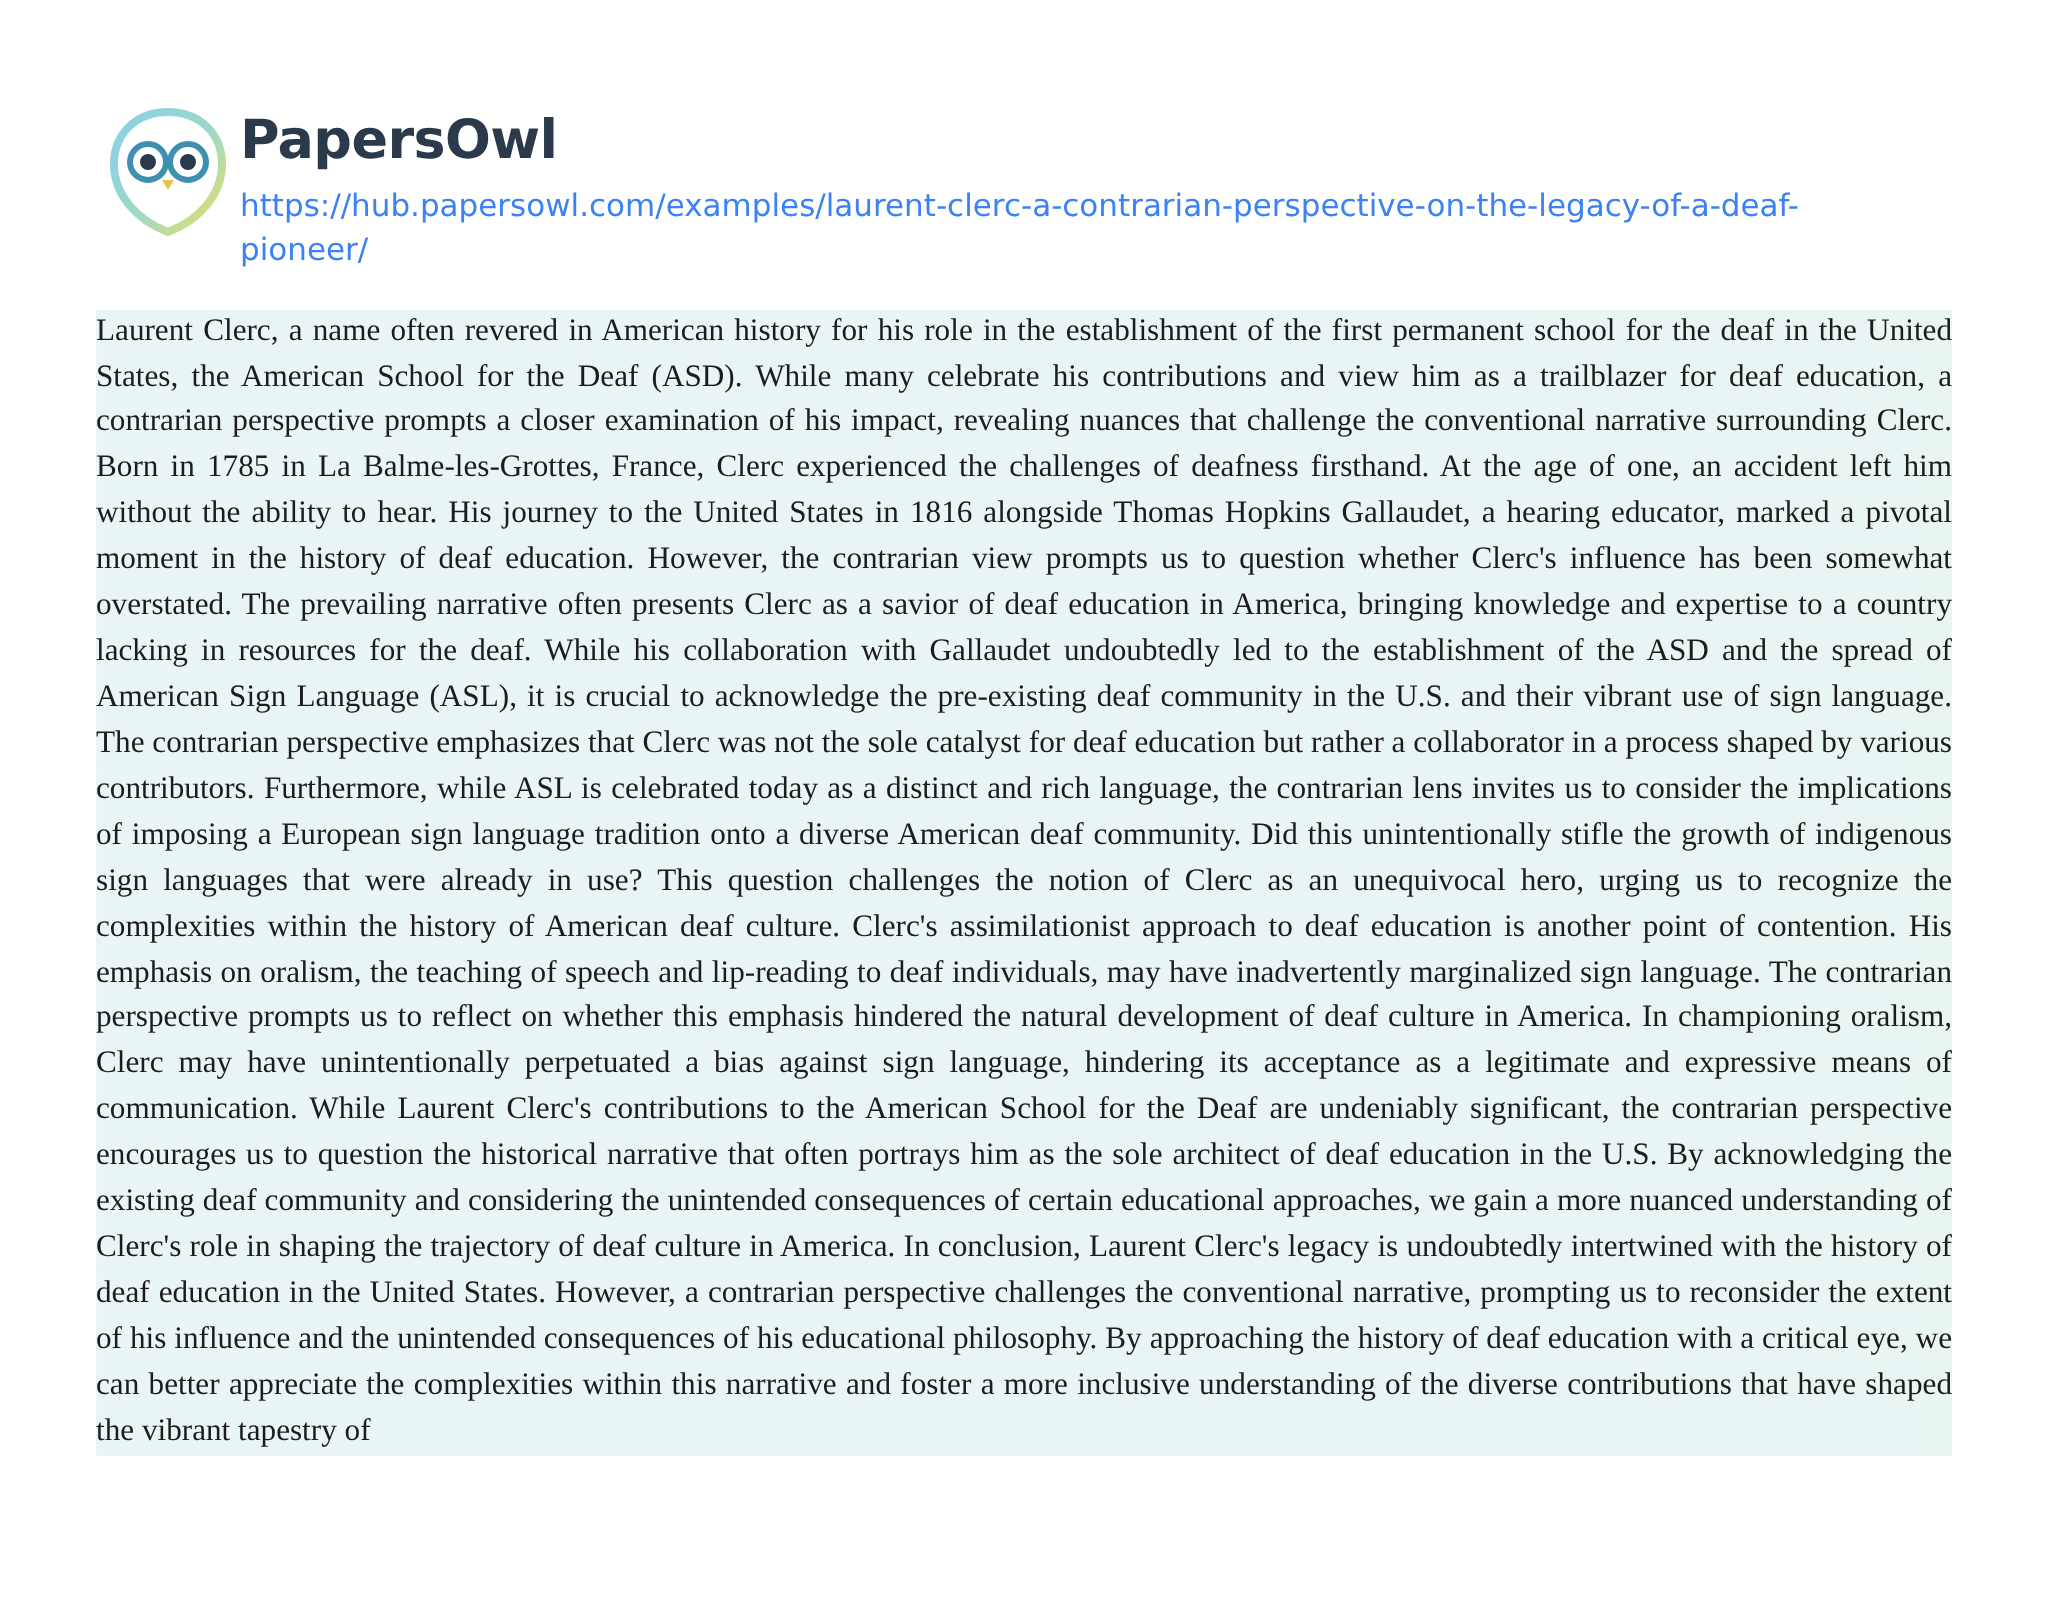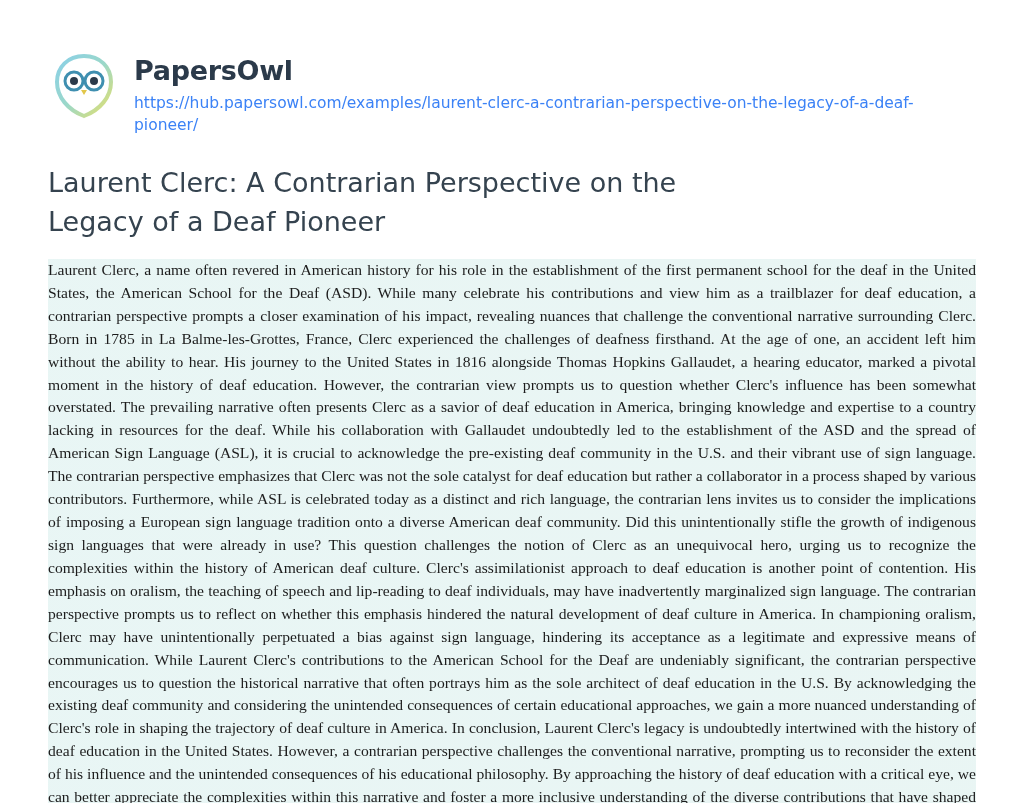--- a/index.html
+++ b/index.html
@@ -27,21 +27,21 @@
   }
   .logo-wrap {
     width: 72px;
     height: 72px;
     flex: 0 0 72px;
     display: flex;
     align-items: center;
     justify-content: center;
   }
   .brand-block {
-    margin-left: 14px;
+    margin-left: 0;
     padding-top: 6px;
   }
   .brand-name {
     font-family: "DejaVu Sans", sans-serif;
     font-size: 27px;
     font-weight: bold;
     color: #2b3a4a;
     letter-spacing: -0.3px;
     line-height: 1.1;
   }
@@ -99,17 +99,16 @@
         <circle cx="46" cy="31" r="4" fill="#2b3a4a"></circle>
         <path d="M33 40 L36 45 L39 40 Z" fill="#e2c74a"></path>
       </svg>
     </div>
     <div class="brand-block">
       <div class="brand-name">PapersOwl</div>
       <div class="brand-url">https://hub.papersowl.com/examples/laurent-clerc-a-contrarian-perspective-on-the-legacy-of-a-deaf-pioneer/</div>
     </div>
   </div>
 
-  <h1 class="title">Laurent Clerc: A Contrarian Perspective on the Legacy of a Deaf Pioneer</h1>
 
   <div class="article highlight">Laurent Clerc, a name often revered in American history for his role in the establishment of the first permanent school for the deaf in the United States, the American School for the Deaf (ASD). While many celebrate his contributions and view him as a trailblazer for deaf education, a contrarian perspective prompts a closer examination of his impact, revealing nuances that challenge the conventional narrative surrounding Clerc. Born in 1785 in La Balme-les-Grottes, France, Clerc experienced the challenges of deafness firsthand. At the age of one, an accident left him without the ability to hear. His journey to the United States in 1816 alongside Thomas Hopkins Gallaudet, a hearing educator, marked a pivotal moment in the history of deaf education. However, the contrarian view prompts us to question whether Clerc's influence has been somewhat overstated. The prevailing narrative often presents Clerc as a savior of deaf education in America, bringing knowledge and expertise to a country lacking in resources for the deaf. While his collaboration with Gallaudet undoubtedly led to the establishment of the ASD and the spread of American Sign Language (ASL), it is crucial to acknowledge the pre-existing deaf community in the U.S. and their vibrant use of sign language. The contrarian perspective emphasizes that Clerc was not the sole catalyst for deaf education but rather a collaborator in a process shaped by various contributors. Furthermore, while ASL is celebrated today as a distinct and rich language, the contrarian lens invites us to consider the implications of imposing a European sign language tradition onto a diverse American deaf community. Did this unintentionally stifle the growth of indigenous sign languages that were already in use? This question challenges the notion of Clerc as an unequivocal hero, urging us to recognize the complexities within the history of American deaf culture. Clerc's assimilationist approach to deaf education is another point of contention. His emphasis on oralism, the teaching of speech and lip-reading to deaf individuals, may have inadvertently marginalized sign language. The contrarian perspective prompts us to reflect on whether this emphasis hindered the natural development of deaf culture in America. In championing oralism, Clerc may have unintentionally perpetuated a bias against sign language, hindering its acceptance as a legitimate and expressive means of communication. While Laurent Clerc's contributions to the American School for the Deaf are undeniably significant, the contrarian perspective encourages us to question the historical narrative that often portrays him as the sole architect of deaf education in the U.S. By acknowledging the existing deaf community and considering the unintended consequences of certain educational approaches, we gain a more nuanced understanding of Clerc's role in shaping the trajectory of deaf culture in America. In conclusion, Laurent Clerc's legacy is undoubtedly intertwined with the history of deaf education in the United States. However, a contrarian perspective challenges the conventional narrative, prompting us to reconsider the extent of his influence and the unintended consequences of his educational philosophy. By approaching the history of deaf education with a critical eye, we can better appreciate the complexities within this narrative and foster a more inclusive understanding of the diverse contributions that have shaped the vibrant tapestry of</div>
 
 </div>
 
 </body></html>

